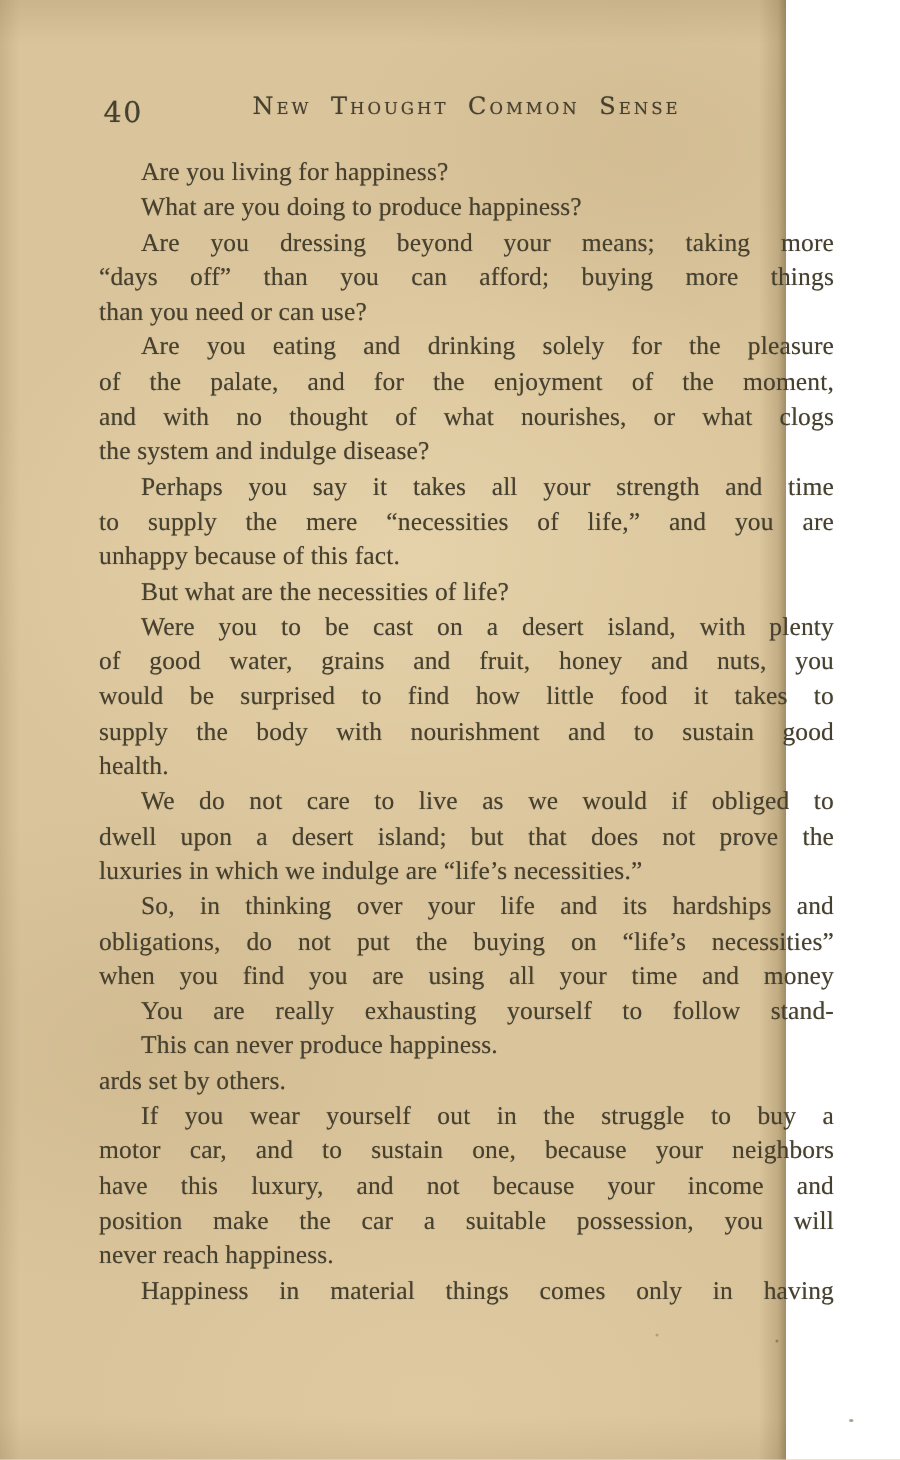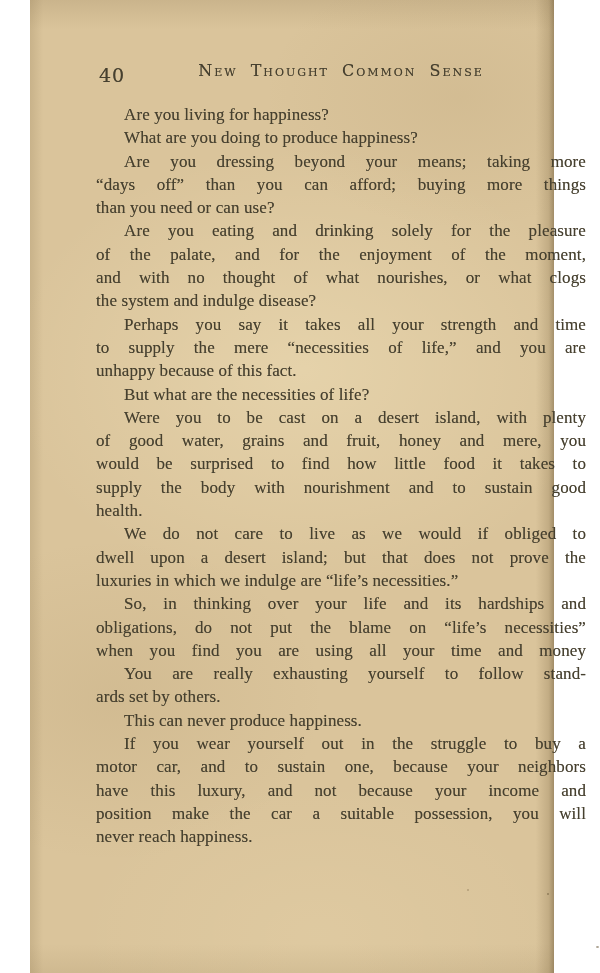--- a/index.html
+++ b/index.html
@@ -11,21 +11,20 @@
     position: relative; width: 524px; height: 973px;
     background:
       radial-gradient(420px 320px at 52% 38%, rgba(255,243,205,0.30), rgba(255,243,205,0) 70%),
       radial-gradient(300px 230px at 16% 72%, rgba(138,110,64,0.10), rgba(138,110,64,0) 70%),
       radial-gradient(280px 190px at 82% 10%, rgba(138,110,64,0.09), rgba(138,110,64,0) 70%),
       radial-gradient(340px 220px at 55% 96%, rgba(255,240,200,0.12), rgba(255,240,200,0) 70%),
       linear-gradient(to right, rgba(108,86,48,0.16) 0%, rgba(108,86,48,0) 2.5%, rgba(108,86,48,0) 96.5%, rgba(108,86,48,0.22) 99%, rgba(82,62,30,0.42) 100%),
       linear-gradient(to bottom, rgba(108,86,48,0.14) 0%, rgba(108,86,48,0) 3%, rgba(108,86,48,0) 97%, rgba(108,86,48,0.10) 100%),
       #dac49b;
     color: #46402f;
-    margin-left: 30px;
   }
   .header {
     position: absolute; top: 61px; left: 66px; width: 490px; height: 28px;
     text-shadow: 0 0 0.6px rgba(70,61,46,0.55);
   }
   .pagenum {
     position: absolute; left: 3px; top: 3px;
     font-size: 19px; letter-spacing: 1px;
   }
   .title {
@@ -75,37 +74,38 @@
       <div class="line">than you need or can use?</div>
       <div class="line indent just">Are you eating and drinking solely for the pleasure</div>
       <div class="line just">of the palate, and for the enjoyment of the moment,</div>
       <div class="line just">and with no thought of what nourishes, or what clogs</div>
       <div class="line">the system and indulge disease?</div>
       <div class="line indent just">Perhaps you say it takes all your strength and time</div>
       <div class="line just">to supply the mere “necessities of life,” and you are</div>
       <div class="line">unhappy because of this fact.</div>
       <div class="line indent">But what are the necessities of life?</div>
       <div class="line indent just">Were you to be cast on a desert island, with plenty</div>
-      <div class="line just">of good water, grains and fruit, honey and mere, you</div>
+      <div class="line just">of good water, grains and fruit, honey and nuts, you</div>
       <div class="line just">would be surprised to find how little food it takes to</div>
       <div class="line just">supply the body with nourishment and to sustain good</div>
       <div class="line">health.</div>
       <div class="line indent just">We do not care to live as we would if obliged to</div>
       <div class="line just">dwell upon a desert island; but that does not prove the</div>
       <div class="line">luxuries in which we indulge are “life’s necessities.”</div>
       <div class="line indent just">So, in thinking over your life and its hardships and</div>
-      <div class="line just">obligations, do not put the blame on “life’s necessities”</div>
+      <div class="line just">obligations, do not put the buying on “life’s necessities”</div>
       <div class="line just">when you find you are using all your time and money</div>
       <div class="line indent just">You are really exhausting yourself to follow stand-</div>
+      <div class="line indent">This can never produce happiness.</div>
       <div class="line">ards set by others.</div>
-      <div class="line indent">This can never produce happiness.</div>
       <div class="line indent just">If you wear yourself out in the struggle to buy a</div>
       <div class="line just">motor car, and to sustain one, because your neighbors</div>
       <div class="line just">have this luxury, and not because your income and</div>
       <div class="line just">position make the car a suitable possession, you will</div>
       <div class="line">never reach happiness.</div>
+      <div class="line indent just">Happiness in material things comes only in having</div>
     </main>
 
   <div class="speck s1"></div>
   <div class="speck s2"></div>
   <div class="speck s3"></div>
   <div class="speck s4"></div>
 </div>
 
 </body></html>

